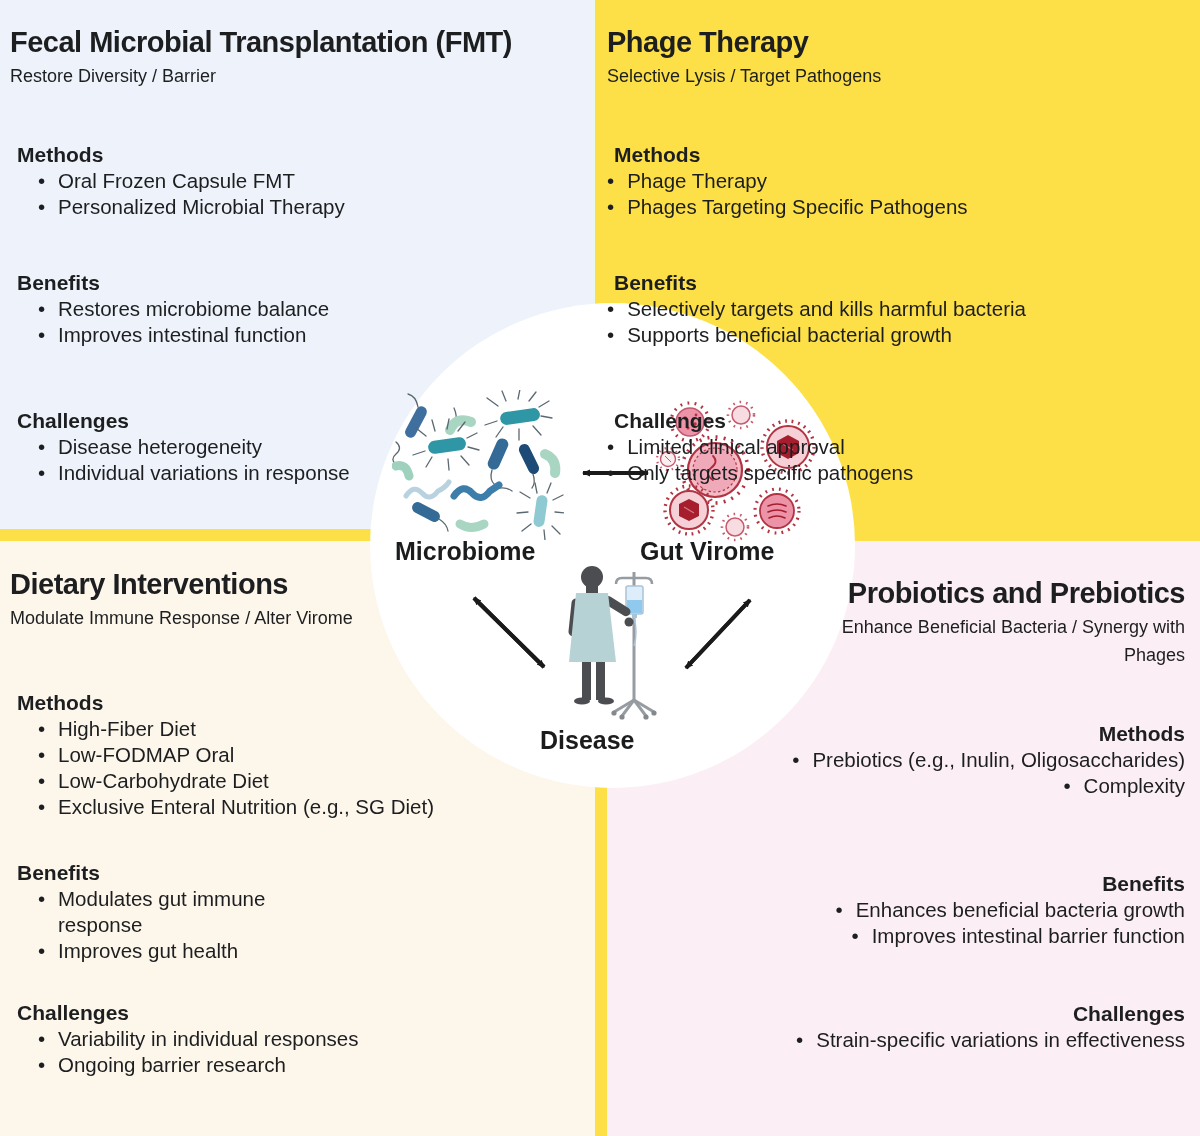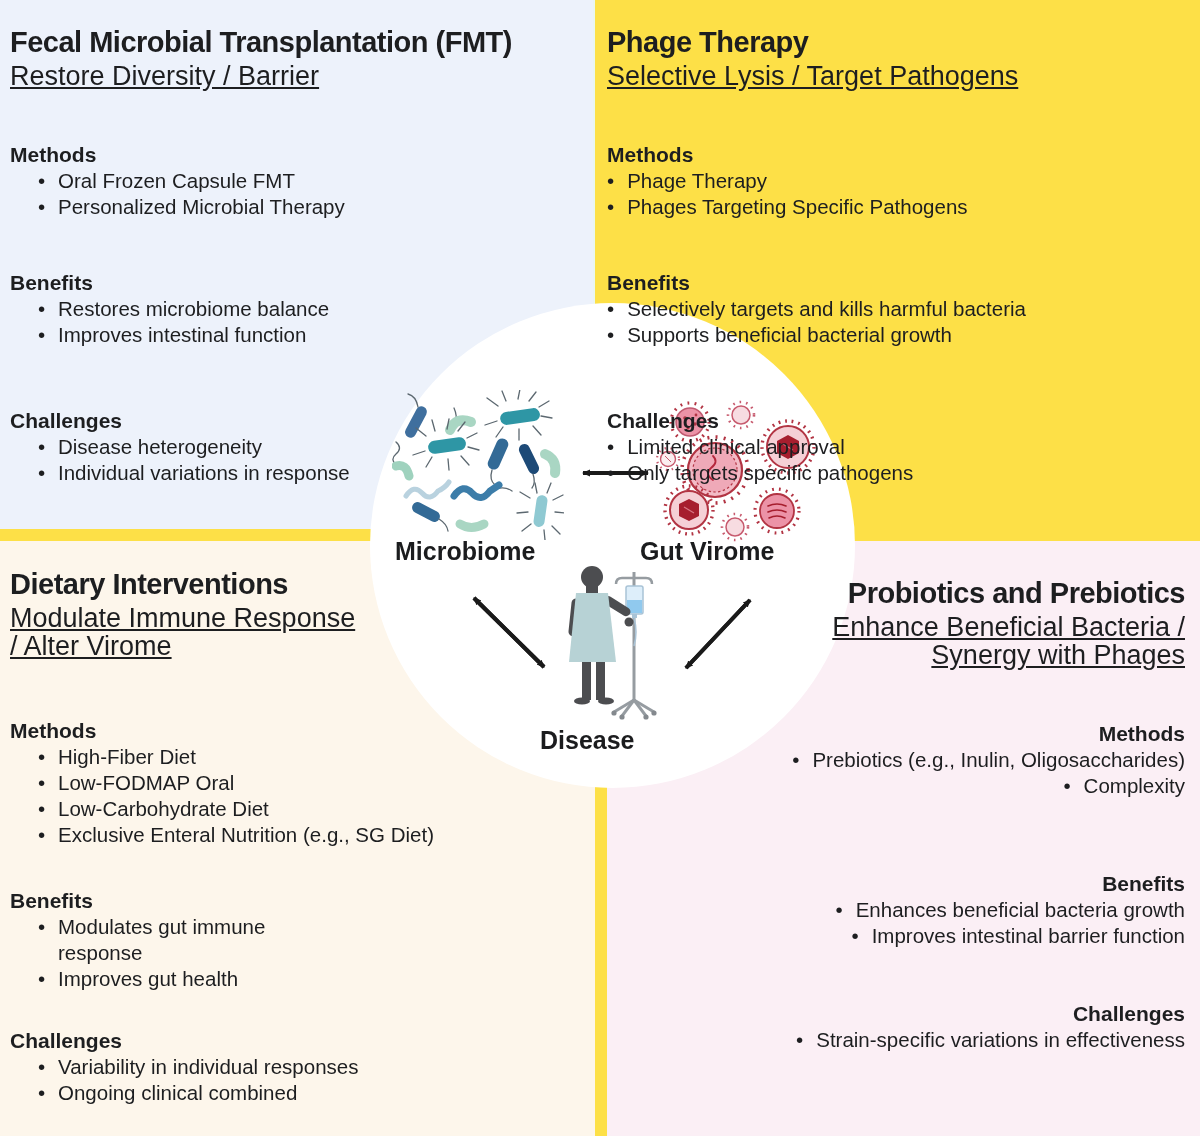--- a/index.html
+++ b/index.html
@@ -11,25 +11,25 @@
   #q-diet{left:0;   top:541px;width:595px;height:595px;}
   #q-prob{left:607px;top:541px;width:593px;height:595px;}
 
   .qc{position:absolute;z-index:4;box-sizing:border-box;}
   #c-fmt {left:0;top:0;width:595px;padding:26px 14px 0 10px;}
   #c-phage{left:607px;top:0;width:593px;padding:26px 15px 0 0;text-align:left;}
   #c-diet{left:0;top:541px;width:595px;padding:27px 14px 0 10px;}
   #c-prob{left:607px;top:541px;width:593px;padding:36px 15px 0 0;text-align:right;}
 
   .title{font-size:29px;line-height:32px;font-weight:700;letter-spacing:-0.5px;margin:0;}
-  .sub{font-size:27px;line-height:28px;margin:4px 0 0 0;text-decoration:underline;}
+  .sub{font-size:18px;line-height:28px;margin:4px 0 0 0;}
   #c-diet .sub{max-width:350px;}
   #c-prob .sub{max-width:378px;margin-left:auto;}
   .sec{margin-top:52px;}
-  .sec-label{font-size:21px;line-height:26px;font-weight:700;}
+  .sec-label{font-size:21px;line-height:26px;font-weight:700;margin-left:7px;}
   ul.blist{list-style:none;margin:0;padding:0;font-size:20.5px;line-height:26px;}
   .qc-left ul.blist li{position:relative;padding-left:24px;margin-left:24px;}
   .qc-left ul.blist li::before{content:"•";position:absolute;left:4px;}
   .qc-right ul.blist li::before{content:"•";padding-right:13px;}
   #c-fmt .sec.benefits{margin-top:50px;} #c-fmt .sec.challenges{margin-top:60px;}
   #c-phage .sec.benefits{margin-top:50px;} #c-phage .sec.challenges{margin-top:60px;}
   #c-diet .sec.methods{margin-top:58px;} #c-diet .sec.benefits{margin-top:40px;} #c-diet .sec.challenges{margin-top:36px;}
   #c-diet .sec.benefits ul.blist{max-width:262px;}
   #c-prob .sec.methods{margin-top:52px;} #c-prob .sec.benefits{margin-top:72px;} #c-prob .sec.challenges{margin-top:52px;}
 
@@ -123,21 +123,21 @@
       <div class="sec-label">Benefits</div>
       <ul class="blist">
           <li>Modulates gut immune response</li>
           <li>Improves gut health</li>
         </ul>
     </div>
     <div class="sec challenges">
       <div class="sec-label">Challenges</div>
       <ul class="blist">
           <li>Variability in individual responses</li>
-          <li>Ongoing clinical combined</li>
+          <li>Ongoing barrier research</li>
         </ul>
     </div>
   </div>
 
   <div class="qc qc-right" id="c-prob">
     <h1 class="title">Probiotics and Prebiotics</h1>
     <div class="sub">Enhance Beneficial Bacteria / Synergy with Phages</div>
     <div class="sec methods">
       <div class="sec-label">Methods</div>
       <ul class="blist">

